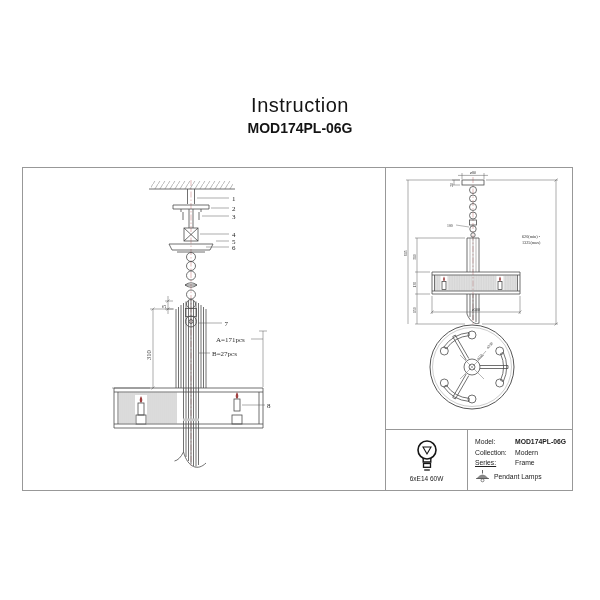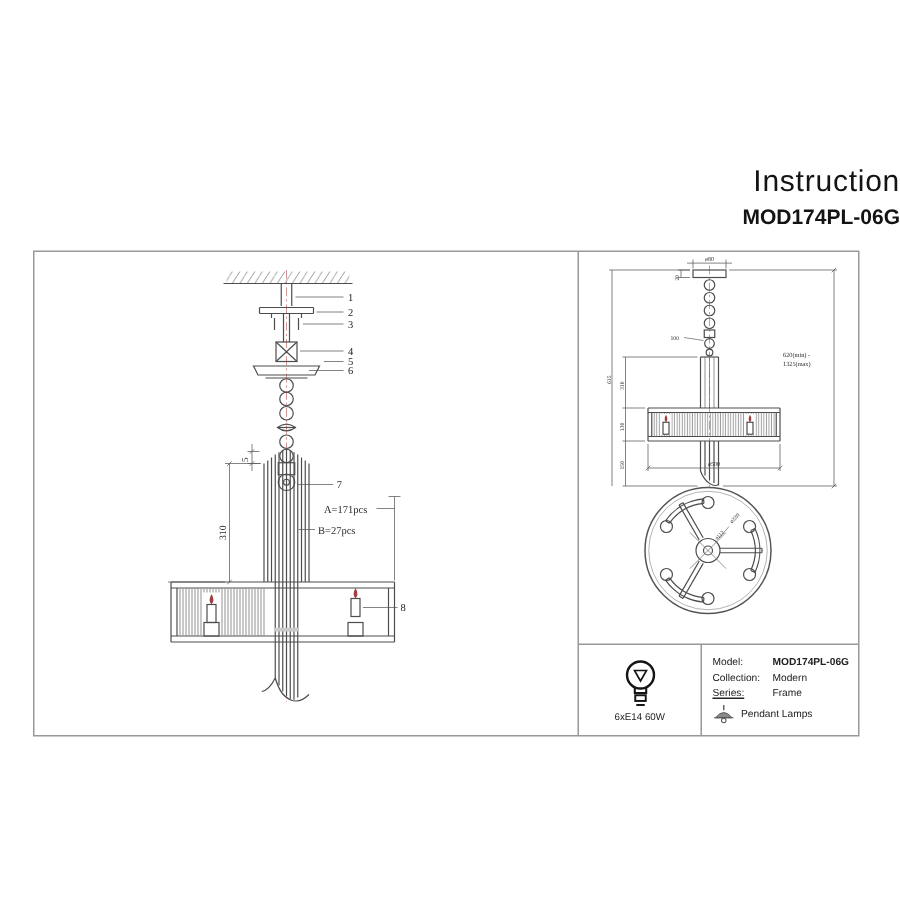--- a/index.html
+++ b/index.html
@@ -1,17 +1,17 @@
 <!DOCTYPE html>
 <html><head>
 <meta charset="utf-8">
 <style>
   html,body{margin:0;padding:0;background:#fff;}
   .page{position:relative;width:600px;height:600px;background:#fff;font-family:"Liberation Sans",sans-serif;color:#111;overflow:hidden;}
-  .header{position:absolute;top:110px;left:0;width:100%;text-align:right;}
+  .header{position:absolute;top:94px;left:0;width:100%;text-align:center;}
   .title{font-size:20px;letter-spacing:.5px;color:#141414;}
   .model{font-size:14px;font-weight:bold;margin-top:3px;color:#141414;}
   .main-box{position:absolute;left:22px;top:167px;width:549px;height:322px;border:1px solid #989898;box-sizing:content-box;}
   .left-panel{position:absolute;left:0;top:0;width:363px;height:322px;border-right:1px solid #989898;box-sizing:border-box;}
   .right-panel{position:absolute;left:363px;top:0;width:186px;height:322px;}
   .views{position:absolute;left:0;top:0;width:186px;height:261px;}
   .spec{position:absolute;left:0;top:261px;width:186px;height:61px;border-top:1px solid #989898;box-sizing:border-box;display:flex;}
   .bulb-cell{width:82px;border-right:1px solid #989898;box-sizing:border-box;display:flex;flex-direction:column;align-items:center;justify-content:center;gap:3px;}
   .bulb-label{font-size:6.5px;color:#222;}
   .info-cell{flex:1;padding:7px 4px 0 7px;}

